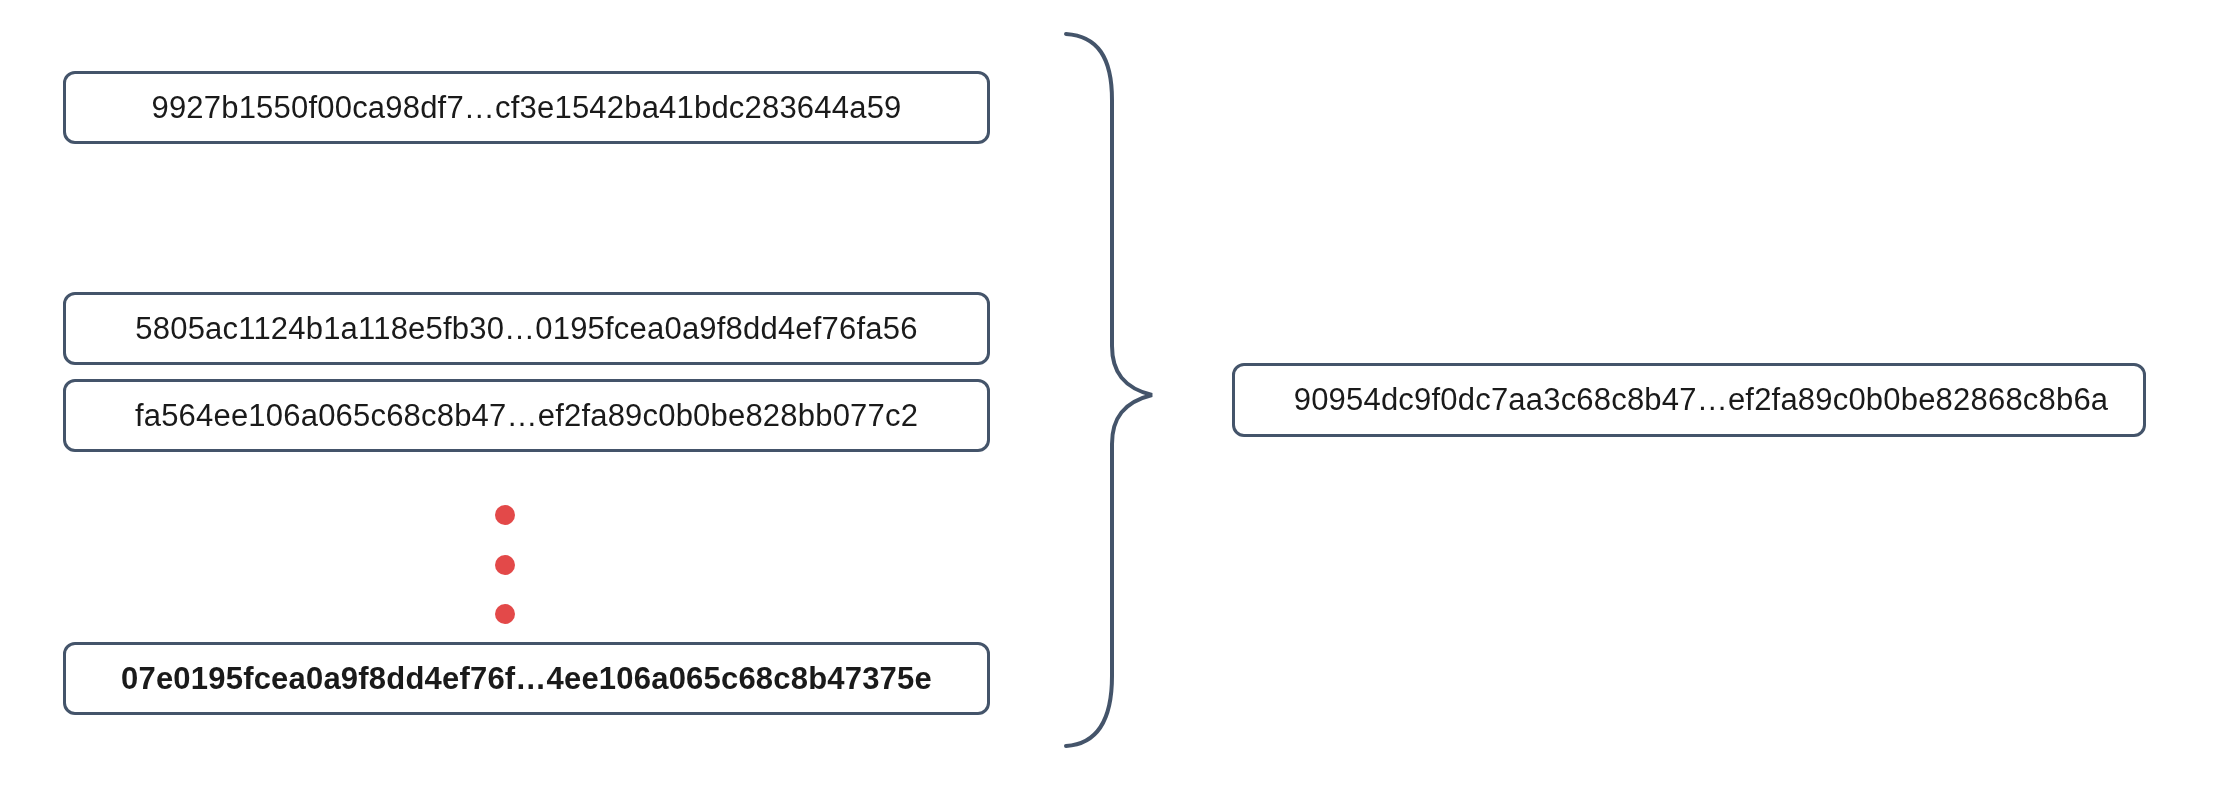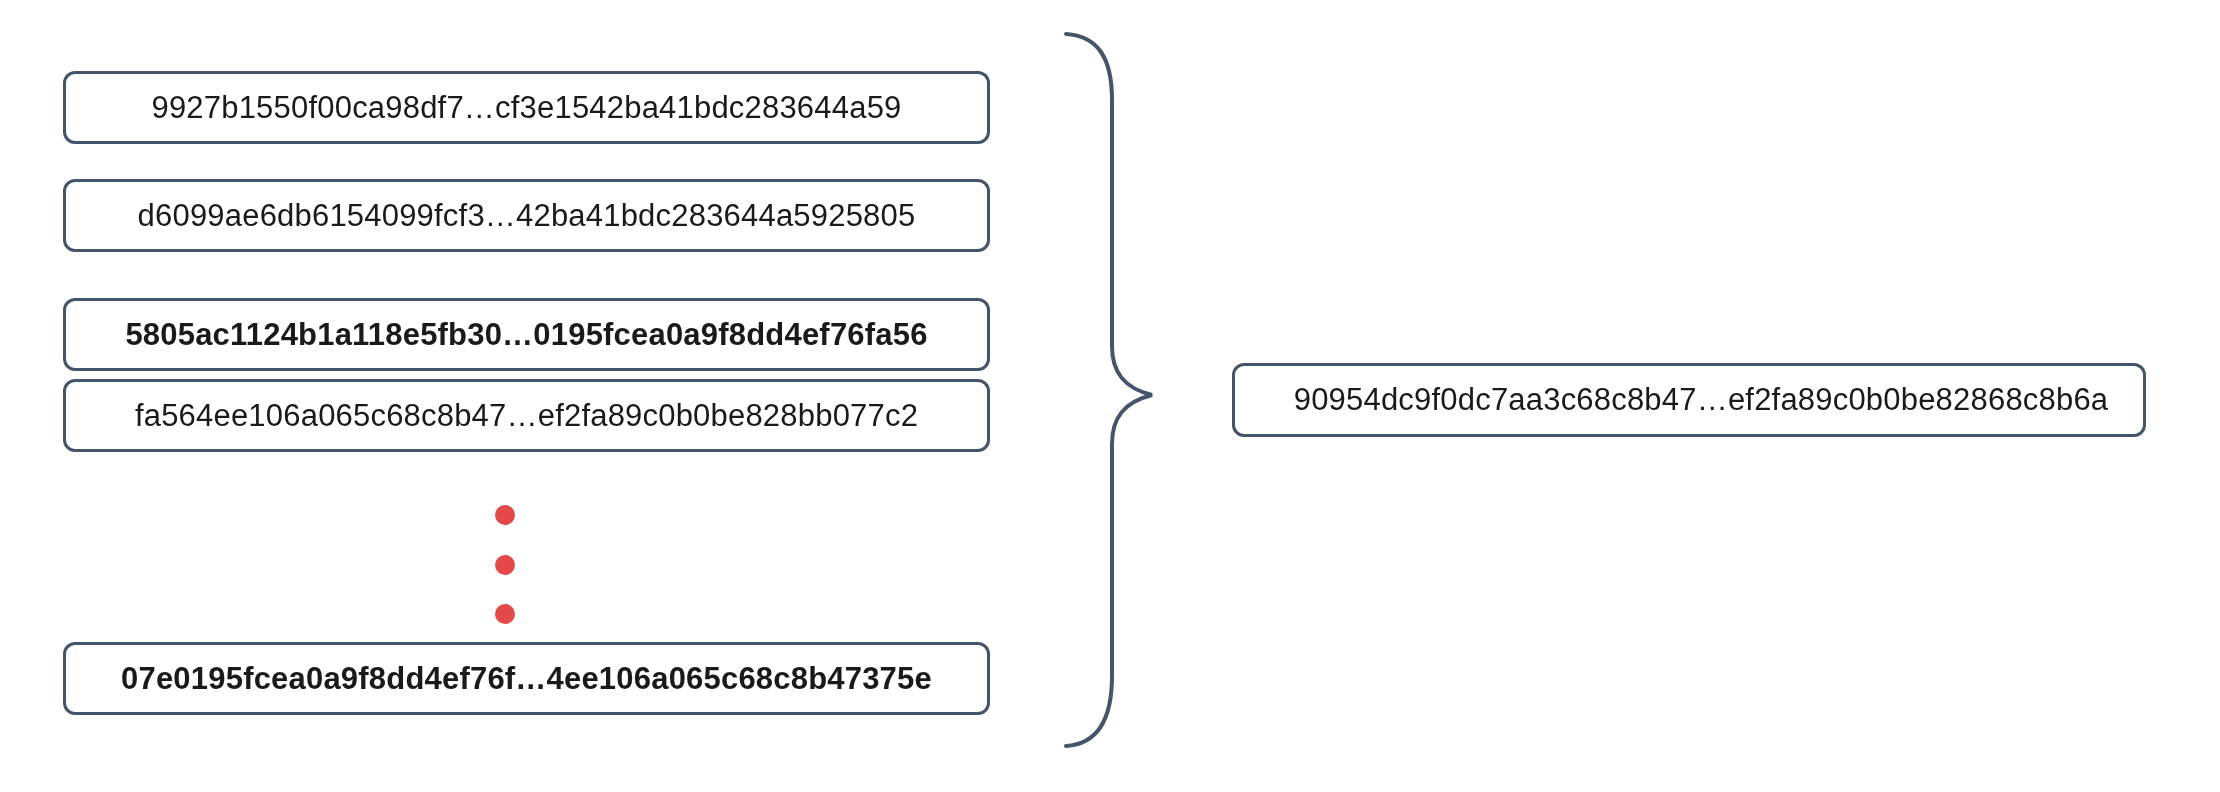--- a/index.html
+++ b/index.html
@@ -28,21 +28,21 @@
     align-items: center;
     justify-content: center;
     font-size: 31px;
     letter-spacing: 0.2px;
     color: var(--text, #1A1A1A);
     white-space: nowrap;
     text-align: center;
   }
   .hash-box.pos-0 { top: 71px; }
   .hash-box.pos-1 { top: 179px; }
-  .hash-box.pos-2 { top: 298px; font-weight: bold; }
+  .hash-box.pos-2 { top: 292px; }
   .hash-box.pos-3 { top: 379px; }
   .hash-box.pos-4 { top: 642px; font-weight: bold; }
   .hash-box.right-box {
     left: 1232px;
     top: 363px;
     width: 914px;
     height: 74px;
     padding-left: 24px;
   }
   .dots {
@@ -77,23 +77,20 @@
 </style>
 </head>
 <body>
 
 <div class="canvas">
 
   <div class="hash-box pos-0">
     <span>9927b1550f00ca98df7…cf3e1542ba41bdc283644a59</span>
   </div>
 
-  <div class="hash-box pos-1">
-    <span>d6099ae6db6154099fcf3…42ba41bdc283644a5925805</span>
-  </div>
 
   <div class="hash-box pos-2">
     <span>5805ac1124b1a118e5fb30…0195fcea0a9f8dd4ef76fa56</span>
   </div>
 
   <div class="hash-box pos-3">
     <span>fa564ee106a065c68c8b47…ef2fa89c0b0be828bb077c2</span>
   </div>
 
   <div class="dots">

